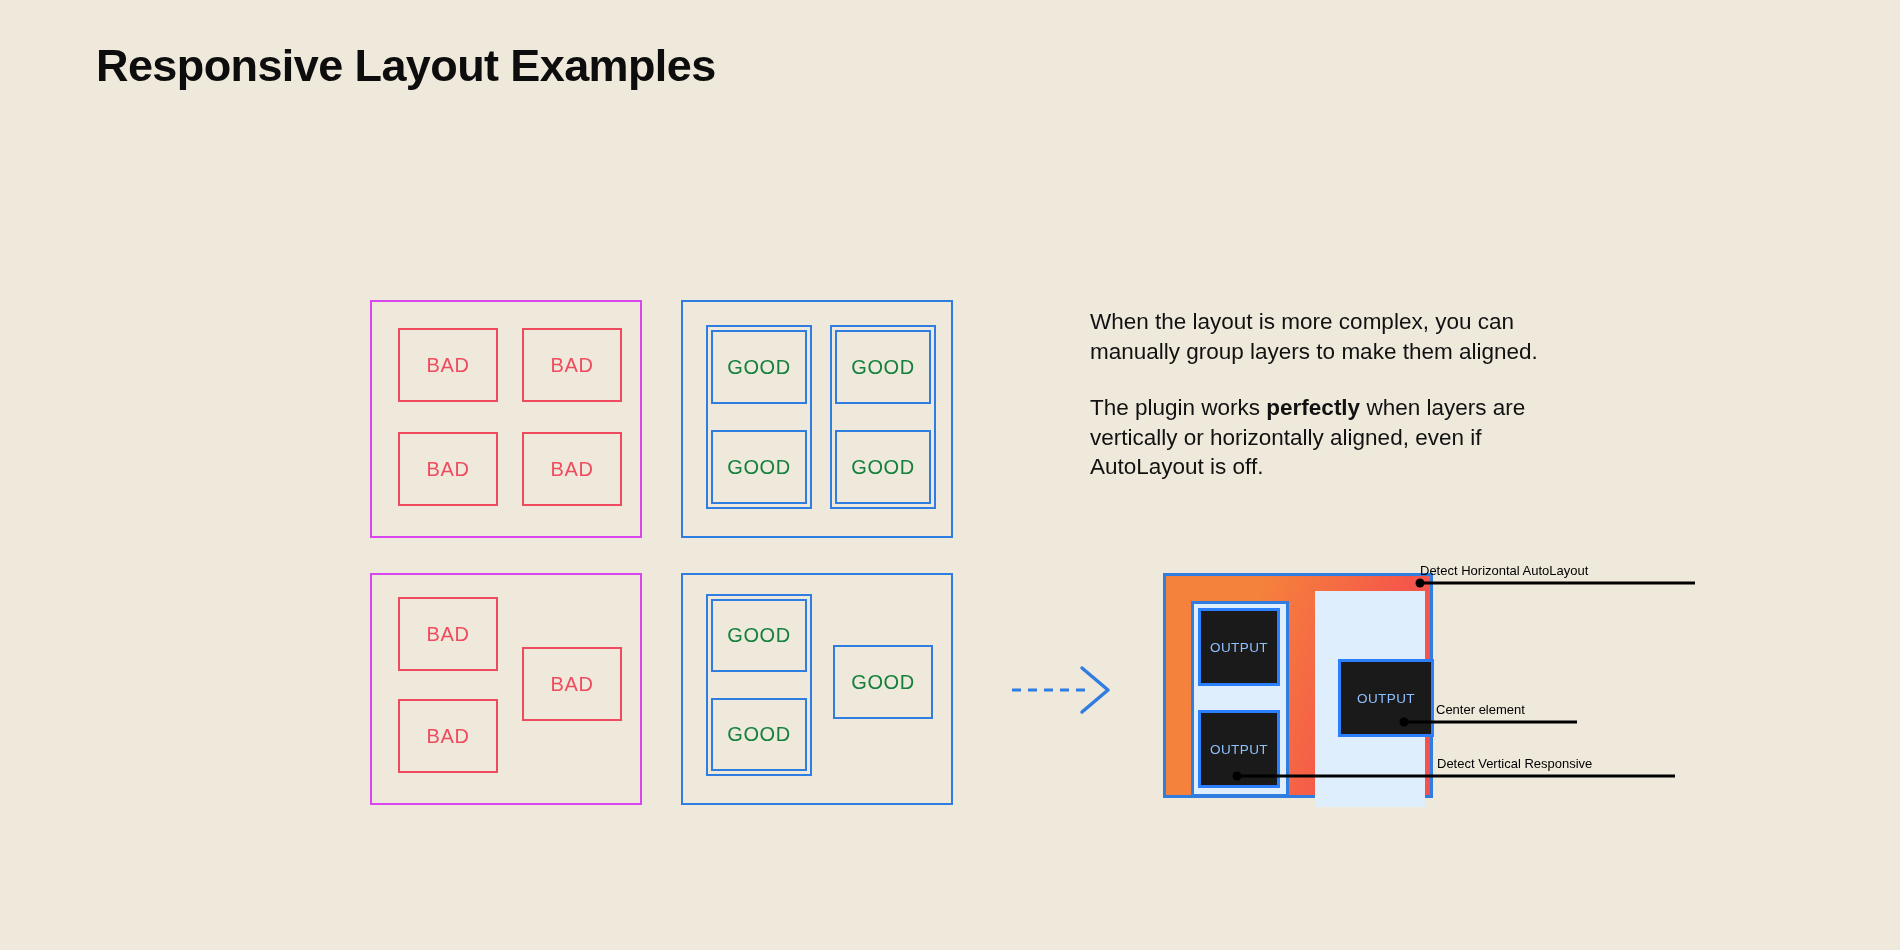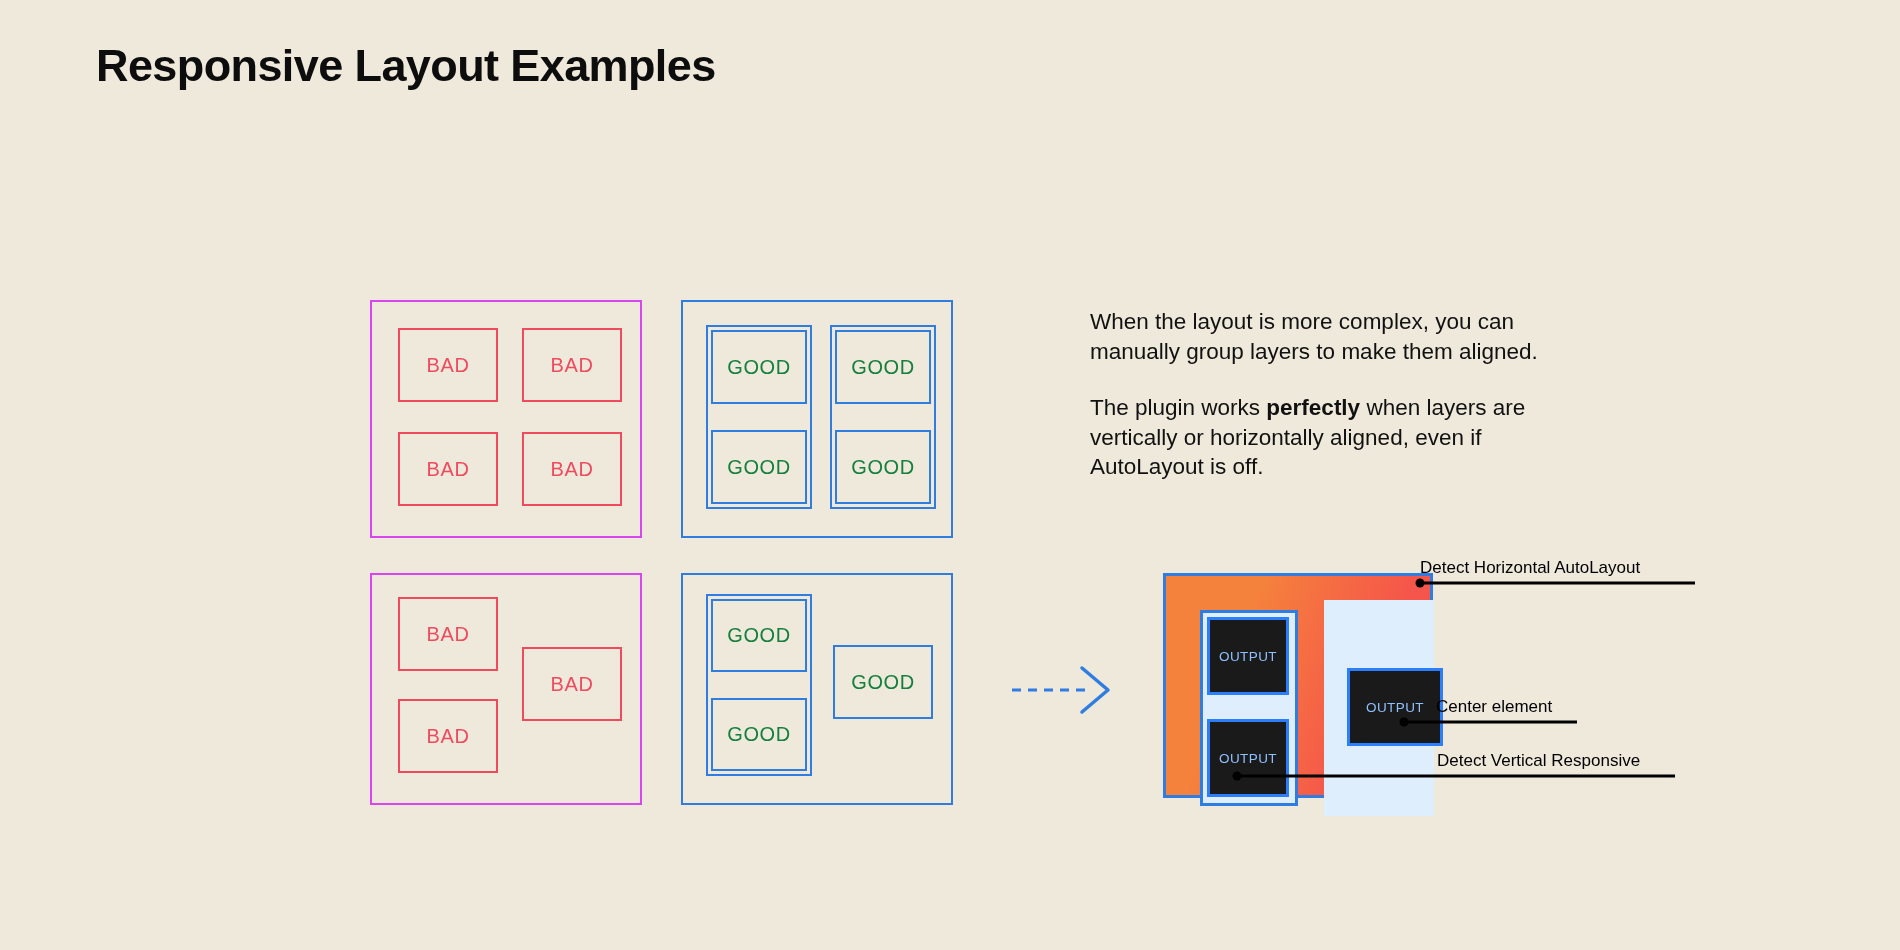--- a/index.html
+++ b/index.html
@@ -74,21 +74,21 @@
     width: 110px; height: 60px;
   }
 
   
   #mock {
     position: absolute;
     left: 1163px; top: 573px;
     width: 270px; height: 225px;
     border: 3px solid #2f7de1;
     background: linear-gradient(110deg, #f5823c 0%, #f5823c 28%, #f5564a 72%, #f5504f 100%);
-    padding: 18px;
+    padding: 9px;
   }
   #mock-inner {
     position: relative;
     width: 100%; height: 100%;
   }
   .col-left {
     position: absolute;
     left: 16px; top: 16px;
     width: 98px; height: 196px;
     background: #dfeefc;
@@ -130,21 +130,21 @@
     position: absolute;
     left: 0; top: 50%;
     height: 3px;
     background: #000;
     transform: translateY(-50%);
   }
   .callout .txt {
     position: absolute;
     bottom: 50%;
     margin-bottom: 5px;
-    font-size: 17px;
+    font-size: 13px;
     color: #000;
     white-space: nowrap;
   }
 </style>
 </head>
 <body>
 
 <div id="canvas">
 
   <div id="page-title">Responsive Layout Examples</div>

